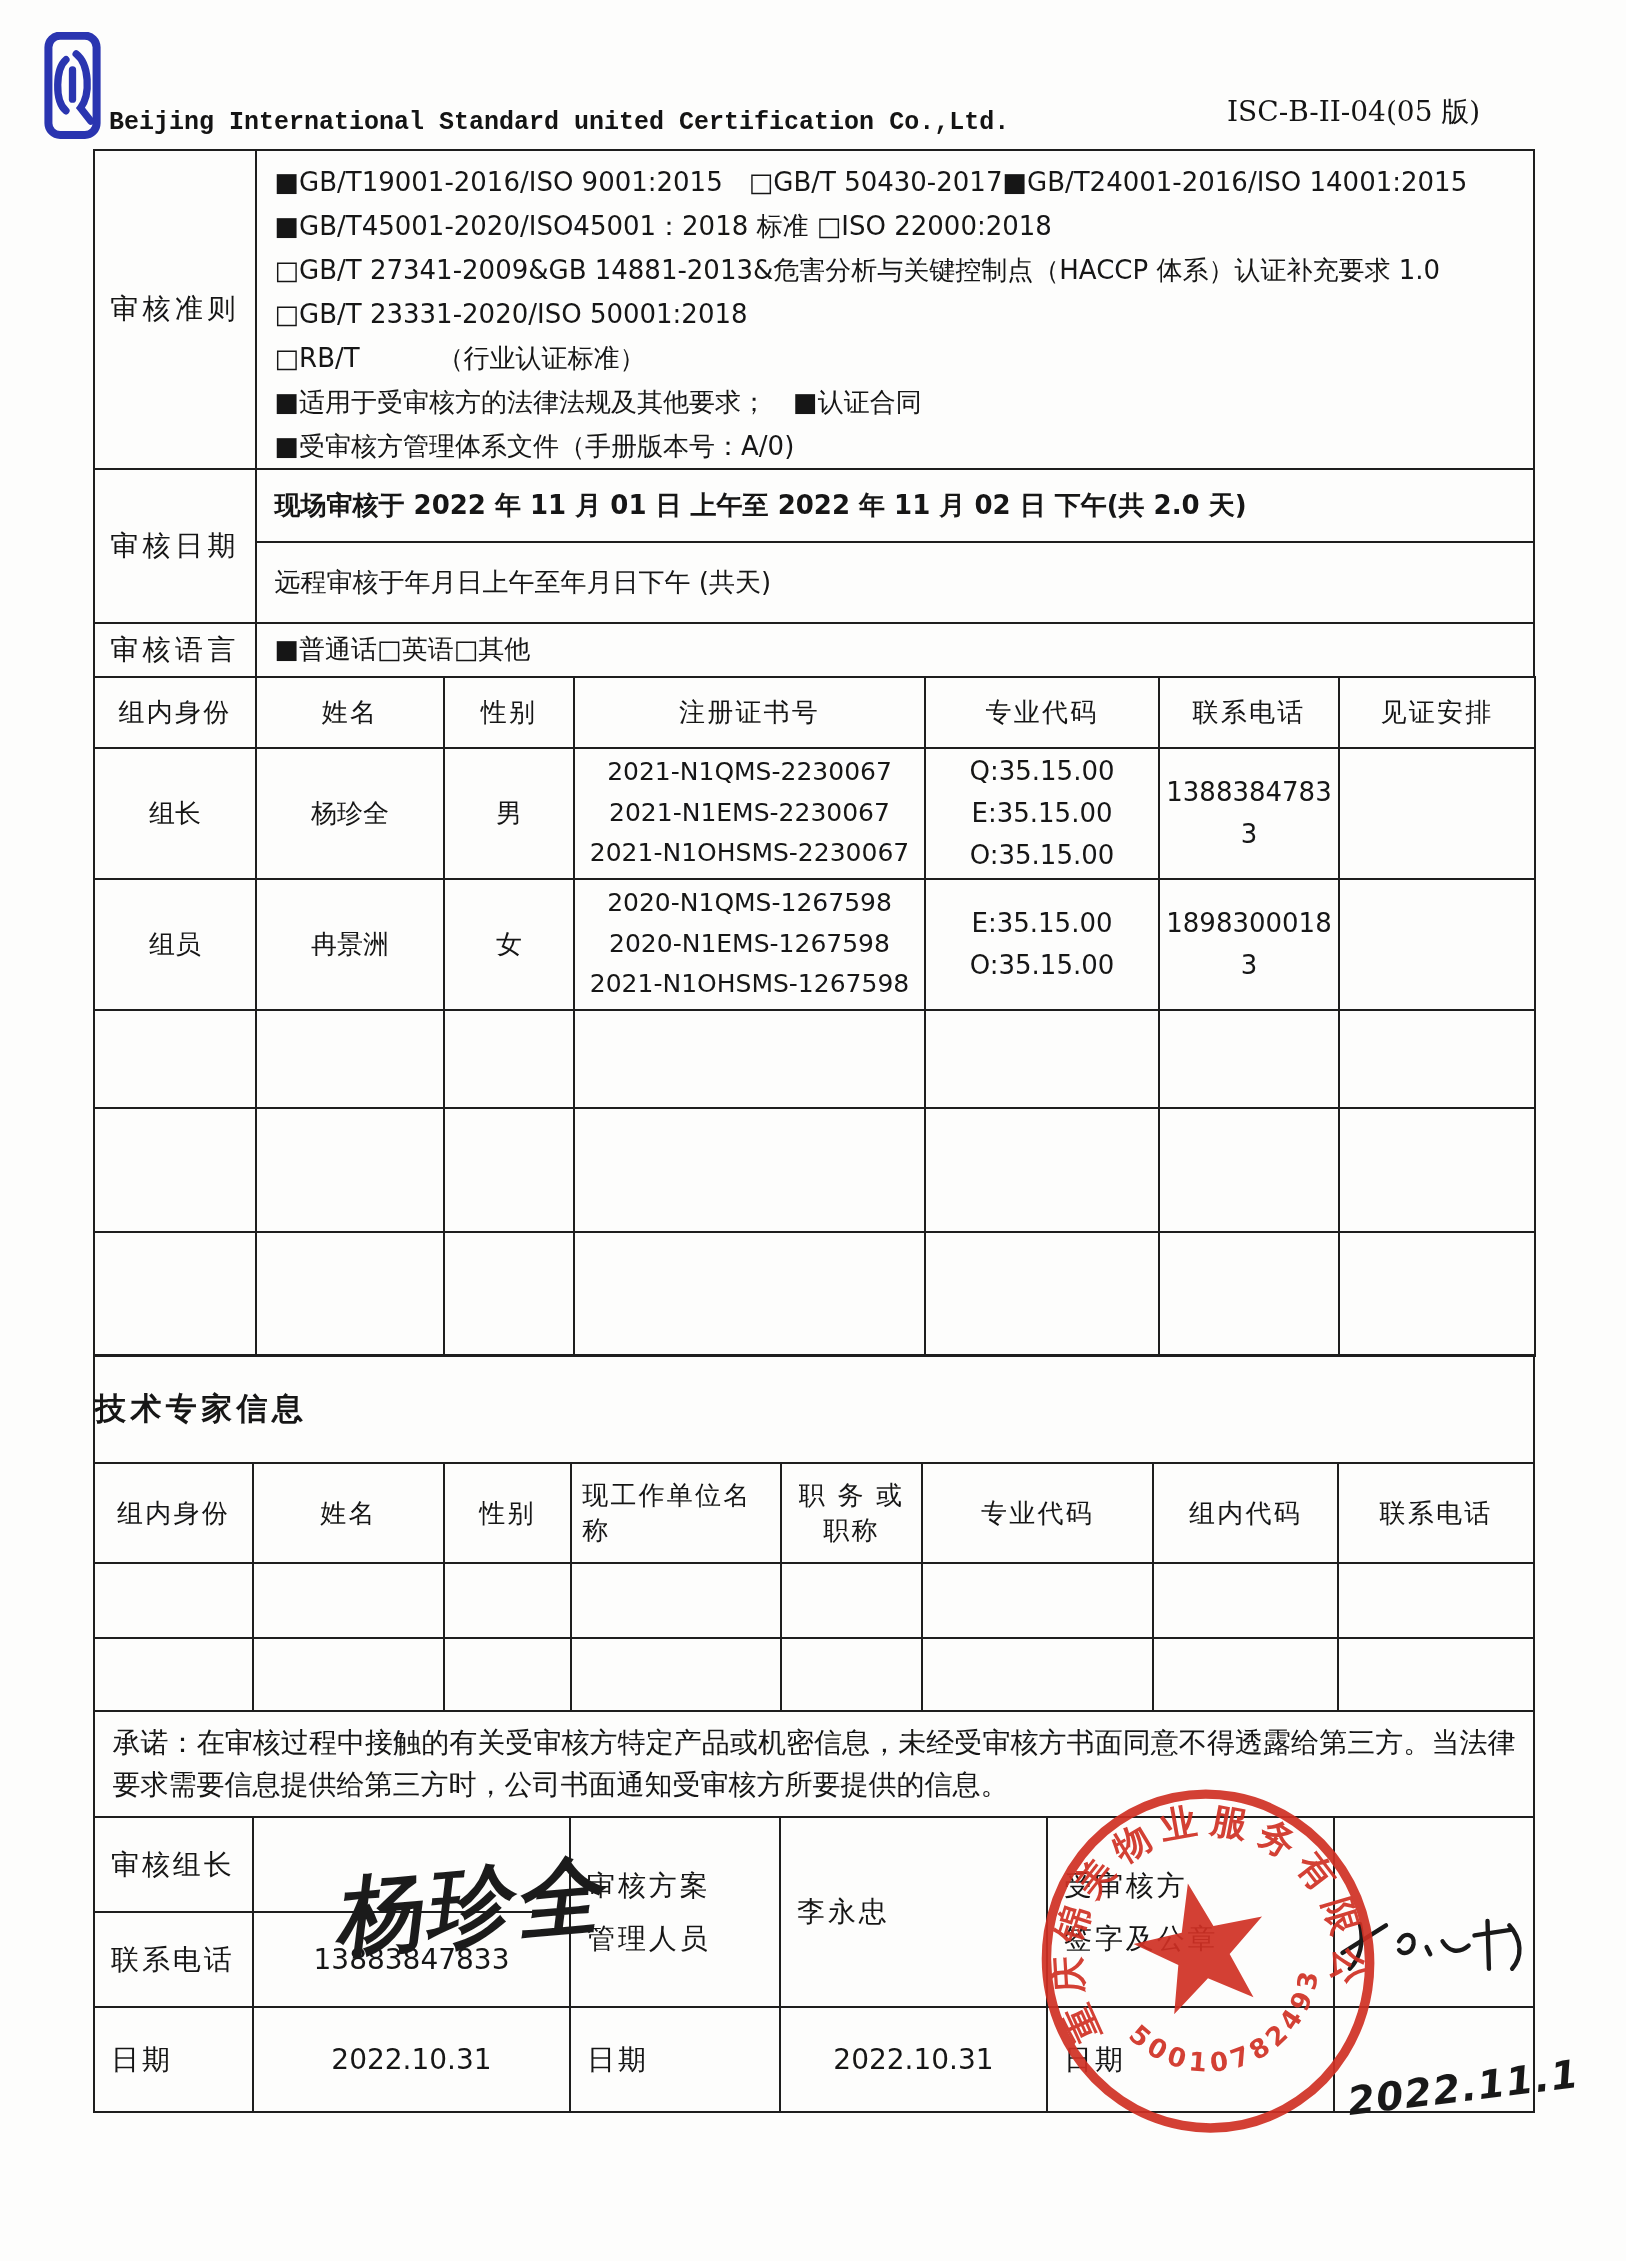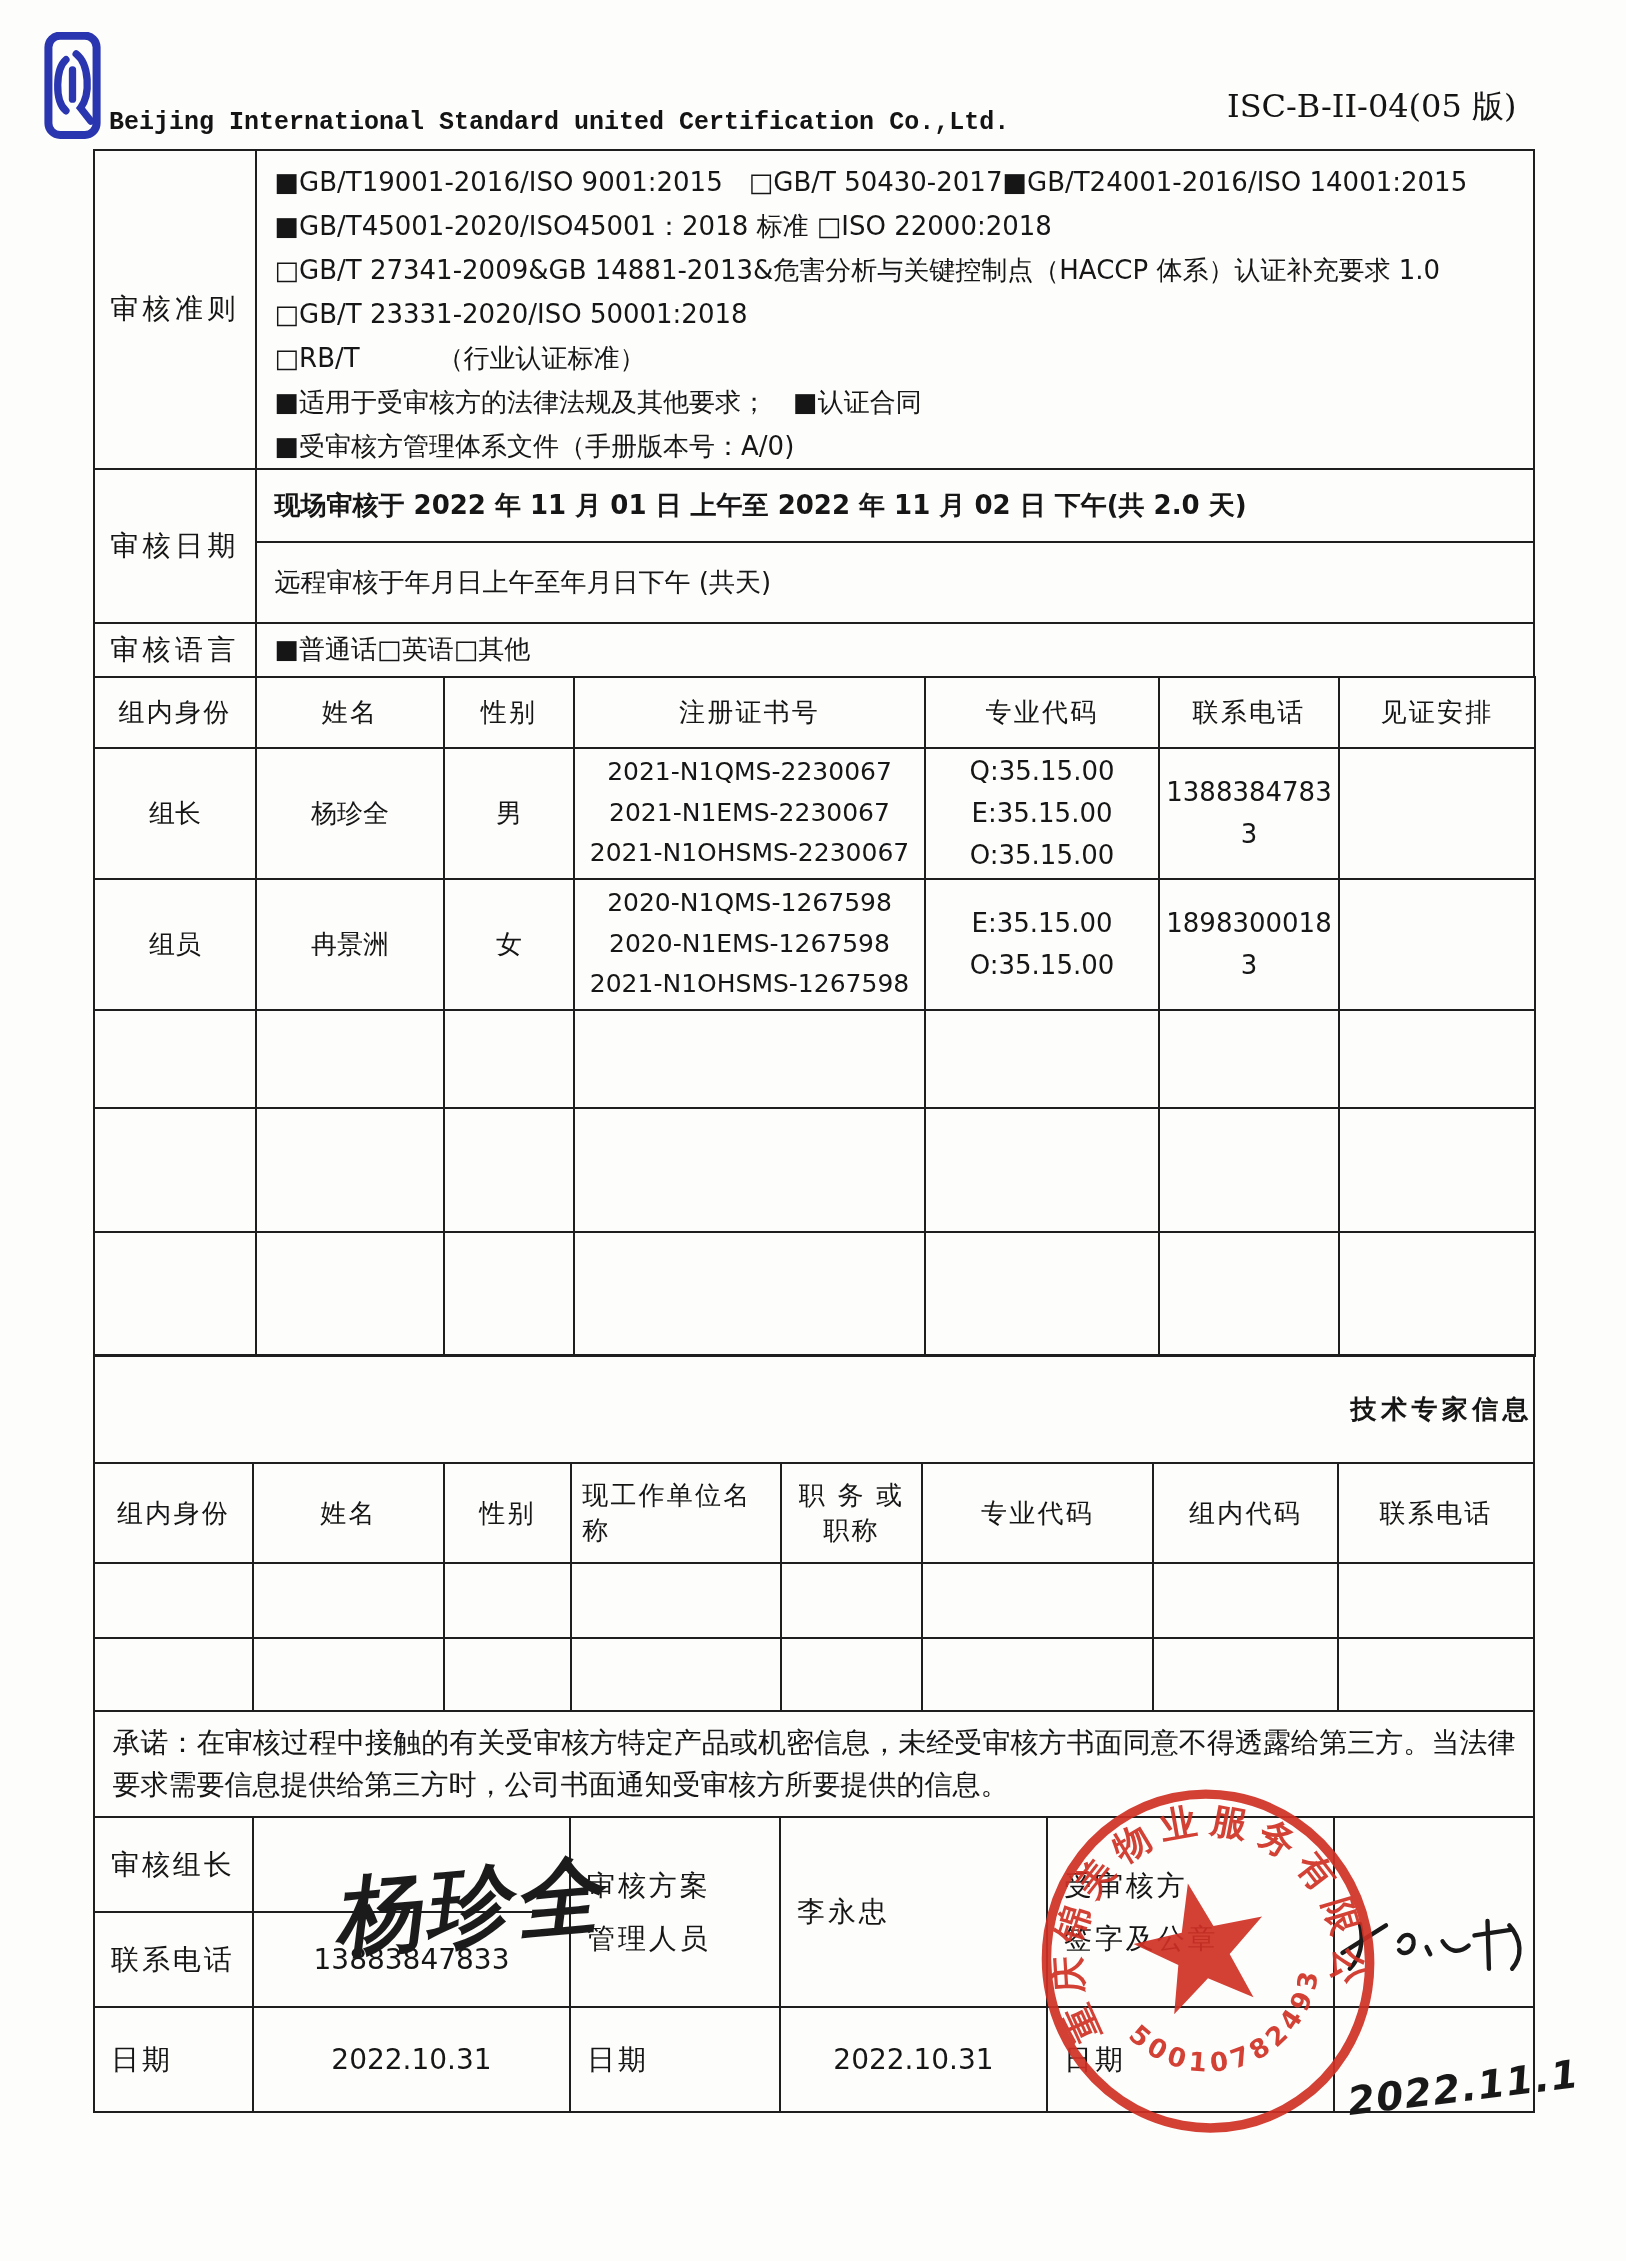--- a/index.html
+++ b/index.html
@@ -2,38 +2,38 @@
 <html style="font-size:11.6px"><head>
 <meta charset="utf-8">
 <style>
   html,body{margin:0;padding:0;background:#e8e8e8;}
   .page{position:relative;width:1627px;height:2261px;background:#fdfdfc;
         font-family:"DejaVu Sans",sans-serif;color:#141414;overflow:hidden;}
   
   .logo{position:absolute;left:44px;top:32px;}
   .hdr-cn{position:absolute;left:111px;top:57px;font-size:33px;letter-spacing:3.6px;font-weight:500;}
   .hdr-en{position:absolute;left:109px;top:108px;font-size:25px;font-family:"Liberation Mono","DejaVu Sans Mono",monospace;font-weight:600;}
-  .doc-code{position:absolute;left:1227px;top:85px;font-size:32px;font-family:"DejaVu Serif",serif;}
+  .doc-code{position:absolute;left:1227px;top:93px;font-size:28px;font-family:"DejaVu Serif",serif;}
   
   .tables{position:absolute;left:93px;top:149px;width:1440px;}
   table{border-collapse:collapse;table-layout:fixed;width:1440px;margin-top:-2.2px;}
   table.first{margin-top:0;}
   td,th{border:2.2px solid #1e1e1e;padding:0;font-weight:normal;vertical-align:middle;
         font-size:26px;color:#161616;overflow:hidden;}
   .pre{white-space:pre-line;}
   .lab{text-align:center;letter-spacing:4.4px;font-size:28px;}
   .criteria-cell{vertical-align:top;padding:8.7px 7.3px 0 17.5px;margin-left:40px;}
   .criteria-cell div{height:44px;line-height:44px;font-size:26px;white-space:nowrap;}
   .txt-left{text-align:left;padding-left:17.5px;}
   .bold{font-weight:bold;}
   .sec-title-left{padding-left:16px;font-size:24px;letter-spacing:2.2px;}
   th{letter-spacing:2.2px;margin-left:20px;}
   .c-center{text-align:center;}
   .cell-mid{text-align:center;line-height:1.62;}
-  .big-title{text-align:right;font-size:26px;font-weight:600;letter-spacing:4.4px;margin-top:12px;}
+  .big-title{text-align:left;font-size:31px;font-weight:600;letter-spacing:4.4px;margin-top:12px;}
   .commit{padding:10.2px 17.5px;line-height:1.5;text-align:justify;font-size:28px;}
   .bl{ text-align:left;padding-left:16px;letter-spacing:2.9px;font-size:28px;}
   .bv{ text-align:center;font-size:28px;}
   
   .overlay{position:absolute;pointer-events:none;}
   .sig-leader{left:340px;top:1848px;font-size:86px;font-weight:700;color:#1b1b1b;
       transform:rotate(-5deg) skewX(-12deg);letter-spacing:4.4px;font-family:"DejaVu Sans",sans-serif;}
   .hand-date{left:1347px;top:2065px;font-size:39px;font-style:italic;color:#181818;
       transform:rotate(-7deg);letter-spacing:1.5px;font-weight:600;}
 </style>

